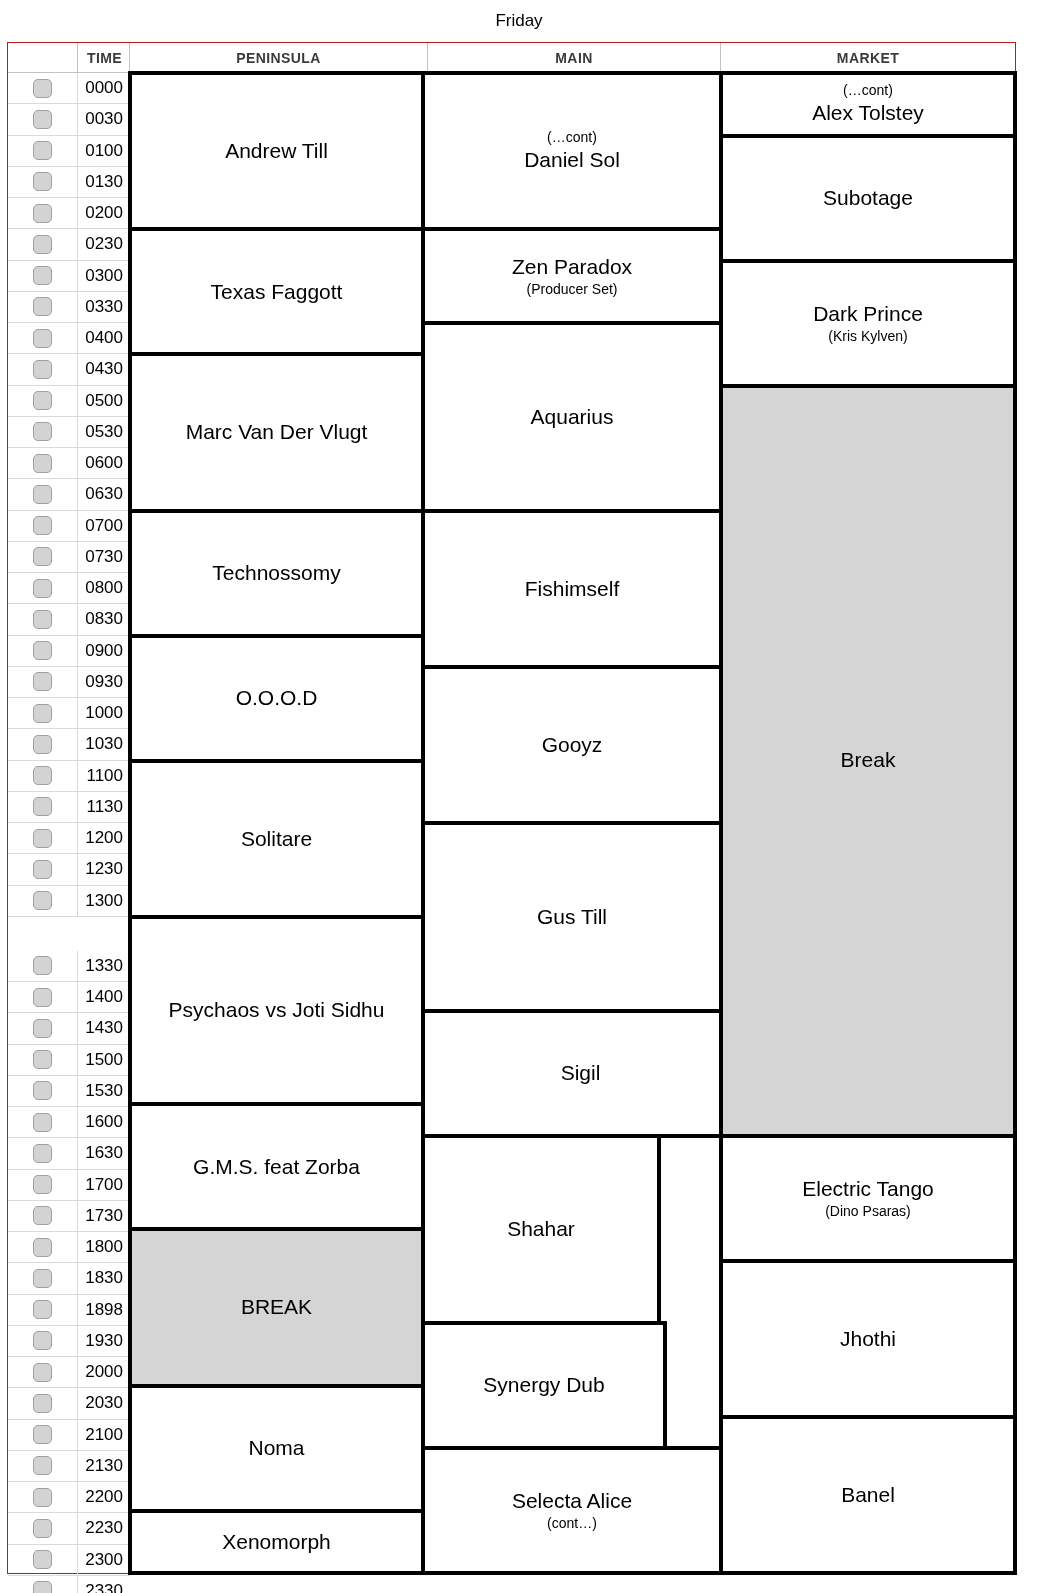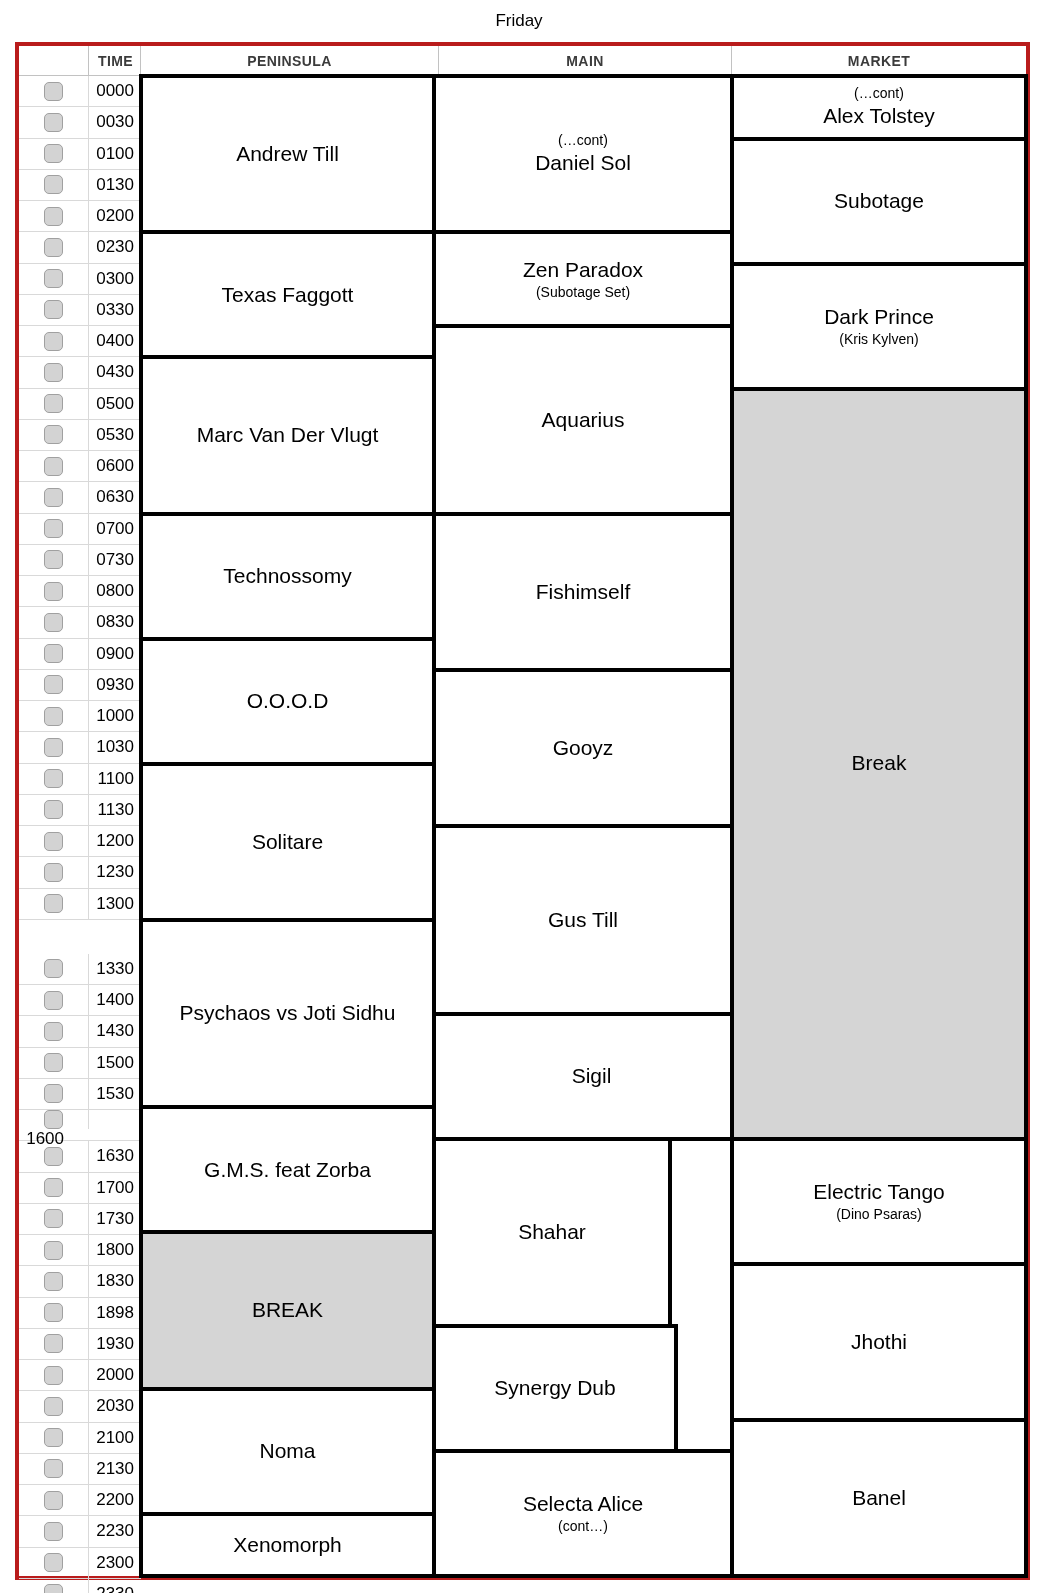--- a/index.html
+++ b/index.html
@@ -5,22 +5,22 @@
   html,body{margin:0;padding:0;}
   body{
     width:1038px;height:1593px;background:#ffffff;position:relative;overflow:hidden;
     font-family:"Liberation Sans","DejaVu Sans",sans-serif;
   }
   .title{
     position:absolute;top:11px;left:0;width:100%;text-align:center;
     font-size:17px;color:#000;
   }
   .table{
-    position:absolute;left:15px;top:42px;width:1007px;height:1530px;
-    border:4px solid #b91c1c;background:#fff;
+    position:absolute;left:7px;top:42px;width:1007px;height:1530px;
+    border:1px solid #b91c1c;background:#fff;
   }
   .header-row{display:flex;height:30px;box-sizing:border-box;border-bottom:1px solid #c2c2c2;}
   .h-cell{
     box-sizing:border-box;border-right:1px solid #c2c2c2;
     display:flex;align-items:center;justify-content:center;
     font-size:14px;font-weight:bold;color:#3b3b3b;letter-spacing:.4px;
   }
   .h-cb{width:70px;}
   .h-time{width:52px;justify-content:flex-end;padding-right:7px;}
   .h-main{width:293px;}
@@ -247,21 +247,21 @@
           <div class="checkbox"></div>
         </div>
         <div class="time-cell">1500</div>
       </div>
       <div class="time-row" style="height: 31.25px;">
         <div class="cb-cell">
           <div class="checkbox"></div>
         </div>
         <div class="time-cell">1530</div>
       </div>
-      <div class="time-row" style="height: 31.25px; flex-direction: column;">
+      <div class="time-row" style="height: 31.25px;">
         <div class="cb-cell">
           <div class="checkbox"></div>
         </div>
         <div class="time-cell">1600</div>
       </div>
       <div class="time-row" style="height: 31.25px;">
         <div class="cb-cell">
           <div class="checkbox"></div>
         </div>
         <div class="time-cell">1630</div>
@@ -384,21 +384,21 @@
       </div>
       <div class="event-block" style="left: 120px; width: 297px; top: 1465.5px; height: 66.5px;">
         <div class="ev-name">Xenomorph</div>
       </div>
       <div class="event-block" style="left: 413px; width: 302px; top: 28px; height: 160.25px;">
         <div class="ev-sub">(…cont)</div>
         <div class="ev-name">Daniel Sol</div>
       </div>
       <div class="event-block" style="left: 413px; width: 302px; top: 184.25px; height: 97.75px;">
         <div class="ev-name">Zen Paradox</div>
-        <div class="ev-sub">(Subotage Set)</div>
+        <div class="ev-sub">(Producer Set)</div>
       </div>
       <div class="event-block" style="left: 413px; width: 302px; top: 278px; height: 191.5px;">
         <div class="ev-name">Aquarius</div>
       </div>
       <div class="event-block" style="left: 413px; width: 302px; top: 465.5px; height: 160.25px;">
         <div class="ev-name">Fishimself</div>
       </div>
       <div class="event-block" style="left: 413px; width: 302px; top: 621.75px; height: 160.25px;">
         <div class="ev-name">Gooyz</div>
       </div>

